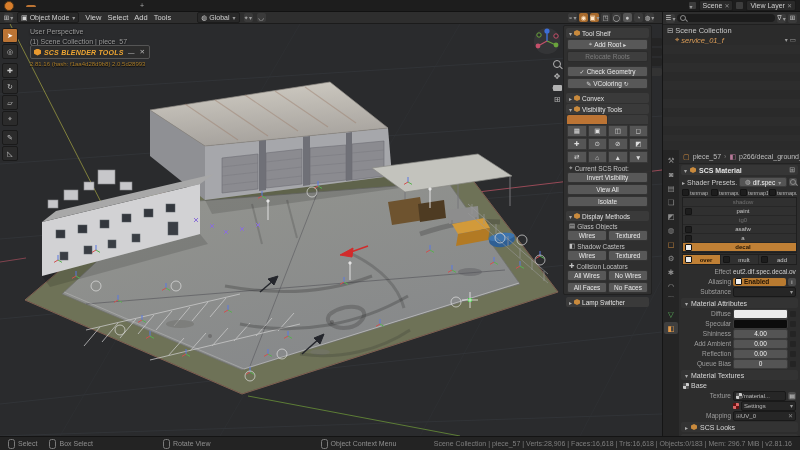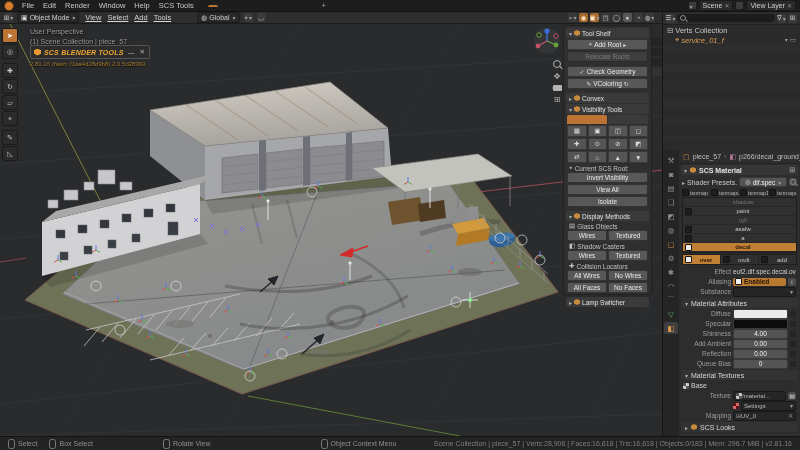--- a/index.html
+++ b/index.html
@@ -23,21 +23,21 @@
   .dd::after{content:"▾";font-size:6px;color:#9a9a9a;margin-left:1px;}
   .xico::after{content:"✕";font-size:6px;color:#8d8d8d;}
   .sqico{width:7px;height:7px;background:#3c3c3c;border-radius:1px;flex:none;}
 
   
   #vpheader{position:absolute;left:0;top:12px;width:662px;height:12px;background:#2e2e2e;
     border-bottom:1px solid #1b1b1b;display:flex;align-items:center;gap:4px;padding:0 4px;
     box-sizing:border-box;font-size:7.5px;color:#d2d2d2;z-index:6;}
   .hfield{display:flex;align-items:center;gap:2px;background:#282828;border:1px solid #1c1c1c;
     border-radius:2px;height:9px;padding:0 3px;font-size:7px;}
-  .hmenu{padding:0 2px;text-decoration:underline;}
+  .hmenu{padding:0 2px;}
   .hgroup{display:flex;align-items:center;gap:2px;}
   .hico{width:9px;height:9px;border-radius:2px;background:#3a3a3a;color:#c5c5c5;font-size:6.5px;
     display:flex;align-items:center;justify-content:center;}
   .hico.orange{background:#a86a2c;color:#ffe7c8;}
   .hico.sel{background:#565656;}
 
   
   #outliner{position:absolute;left:662px;top:12px;width:138px;height:138px;background:#2b2b2b;
     border-left:1px solid #151515;box-sizing:border-box;}
   #outl-head{height:12px;background:#2e2e2e;border-bottom:1px solid #202020;display:flex;
@@ -170,29 +170,20 @@
   .mouse{width:5px;height:8px;border:1px solid #7b7b7b;border-radius:2.5px;display:inline-block;}
   #sstats{margin-left:auto;color:#7f7f7f;white-space:nowrap;}
 </style>
 </head>
 <body>
 
 <div id="app">
 
   <header id="topbar">
     <span class="blogo"></span>
-    <nav id="menubar">
-
-    <span class="menu">File</span>
-        <span class="menu">Edit</span>
-        <span class="menu">Render</span>
-        <span class="menu">Window</span>
-        <span class="menu">Help</span>
-        <span class="menu">SCS Tools</span>
-      </nav>
     <div id="wstabs">
 
     <span class="wstab active"></span>
         <span class="wstab"></span>
         <span class="wstab"></span>
         <span class="wstab"></span>
         <span class="wstab"></span>
         <span class="wstab"></span>
         <span class="wstab"></span>
         <span class="wstab"></span>
@@ -249,21 +240,21 @@
     <div id="outl-head">
       <span class="hico dd">☰</span>
       <span class="osearch">
           <span class="mag"></span>
         </span>
       <span class="hico dd">∇</span>
       <span class="hico">⊞</span>
     </div>
     <div class="orow">
       <span class="ico" style="color:#bdbdbd">⊟</span>
-      <span class="olabel">Verts Collection</span>
+      <span class="olabel">Scene Collection</span>
     </div>
     <div class="orow sel-obj" style="padding-left:12px">
       <span class="ico" style="color:#dd9e58">⌖</span>
       <span class="olabel">service_01_f</span>
       <span class="oright">
         <span class="dd"></span>
         <span>▭</span>
       </span>
     </div>
     <div id="outl-stripes"></div>

